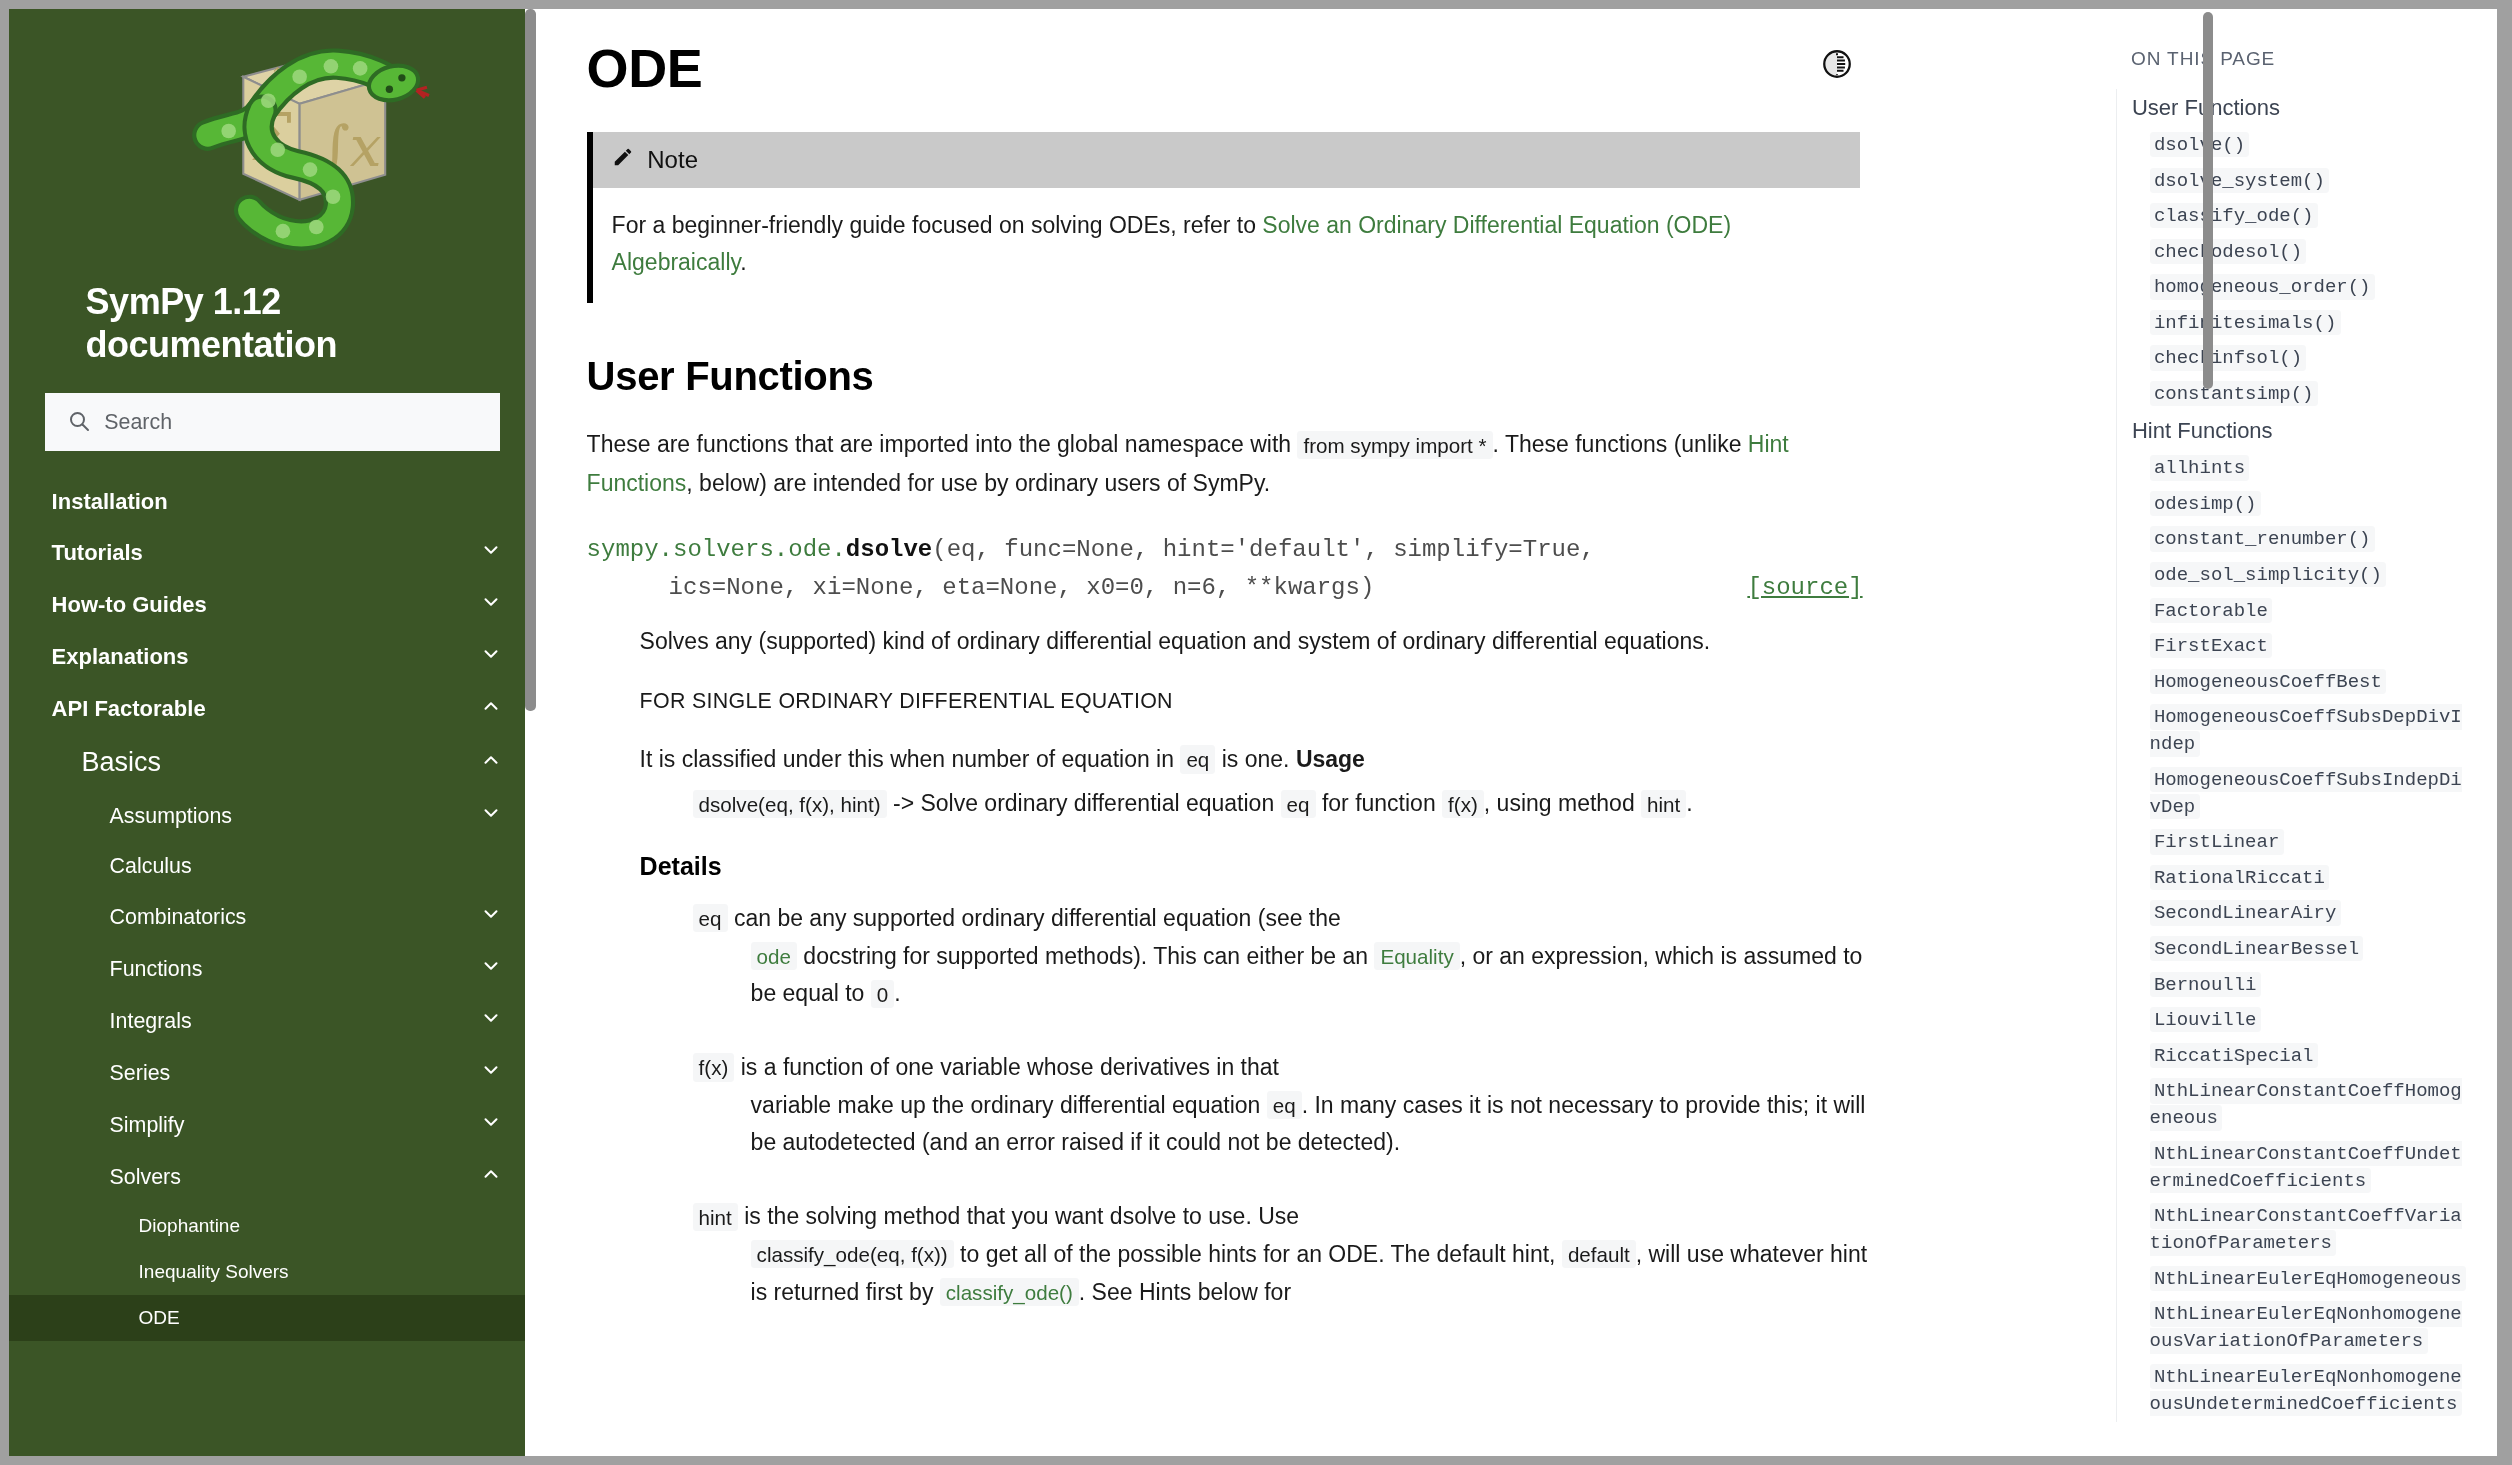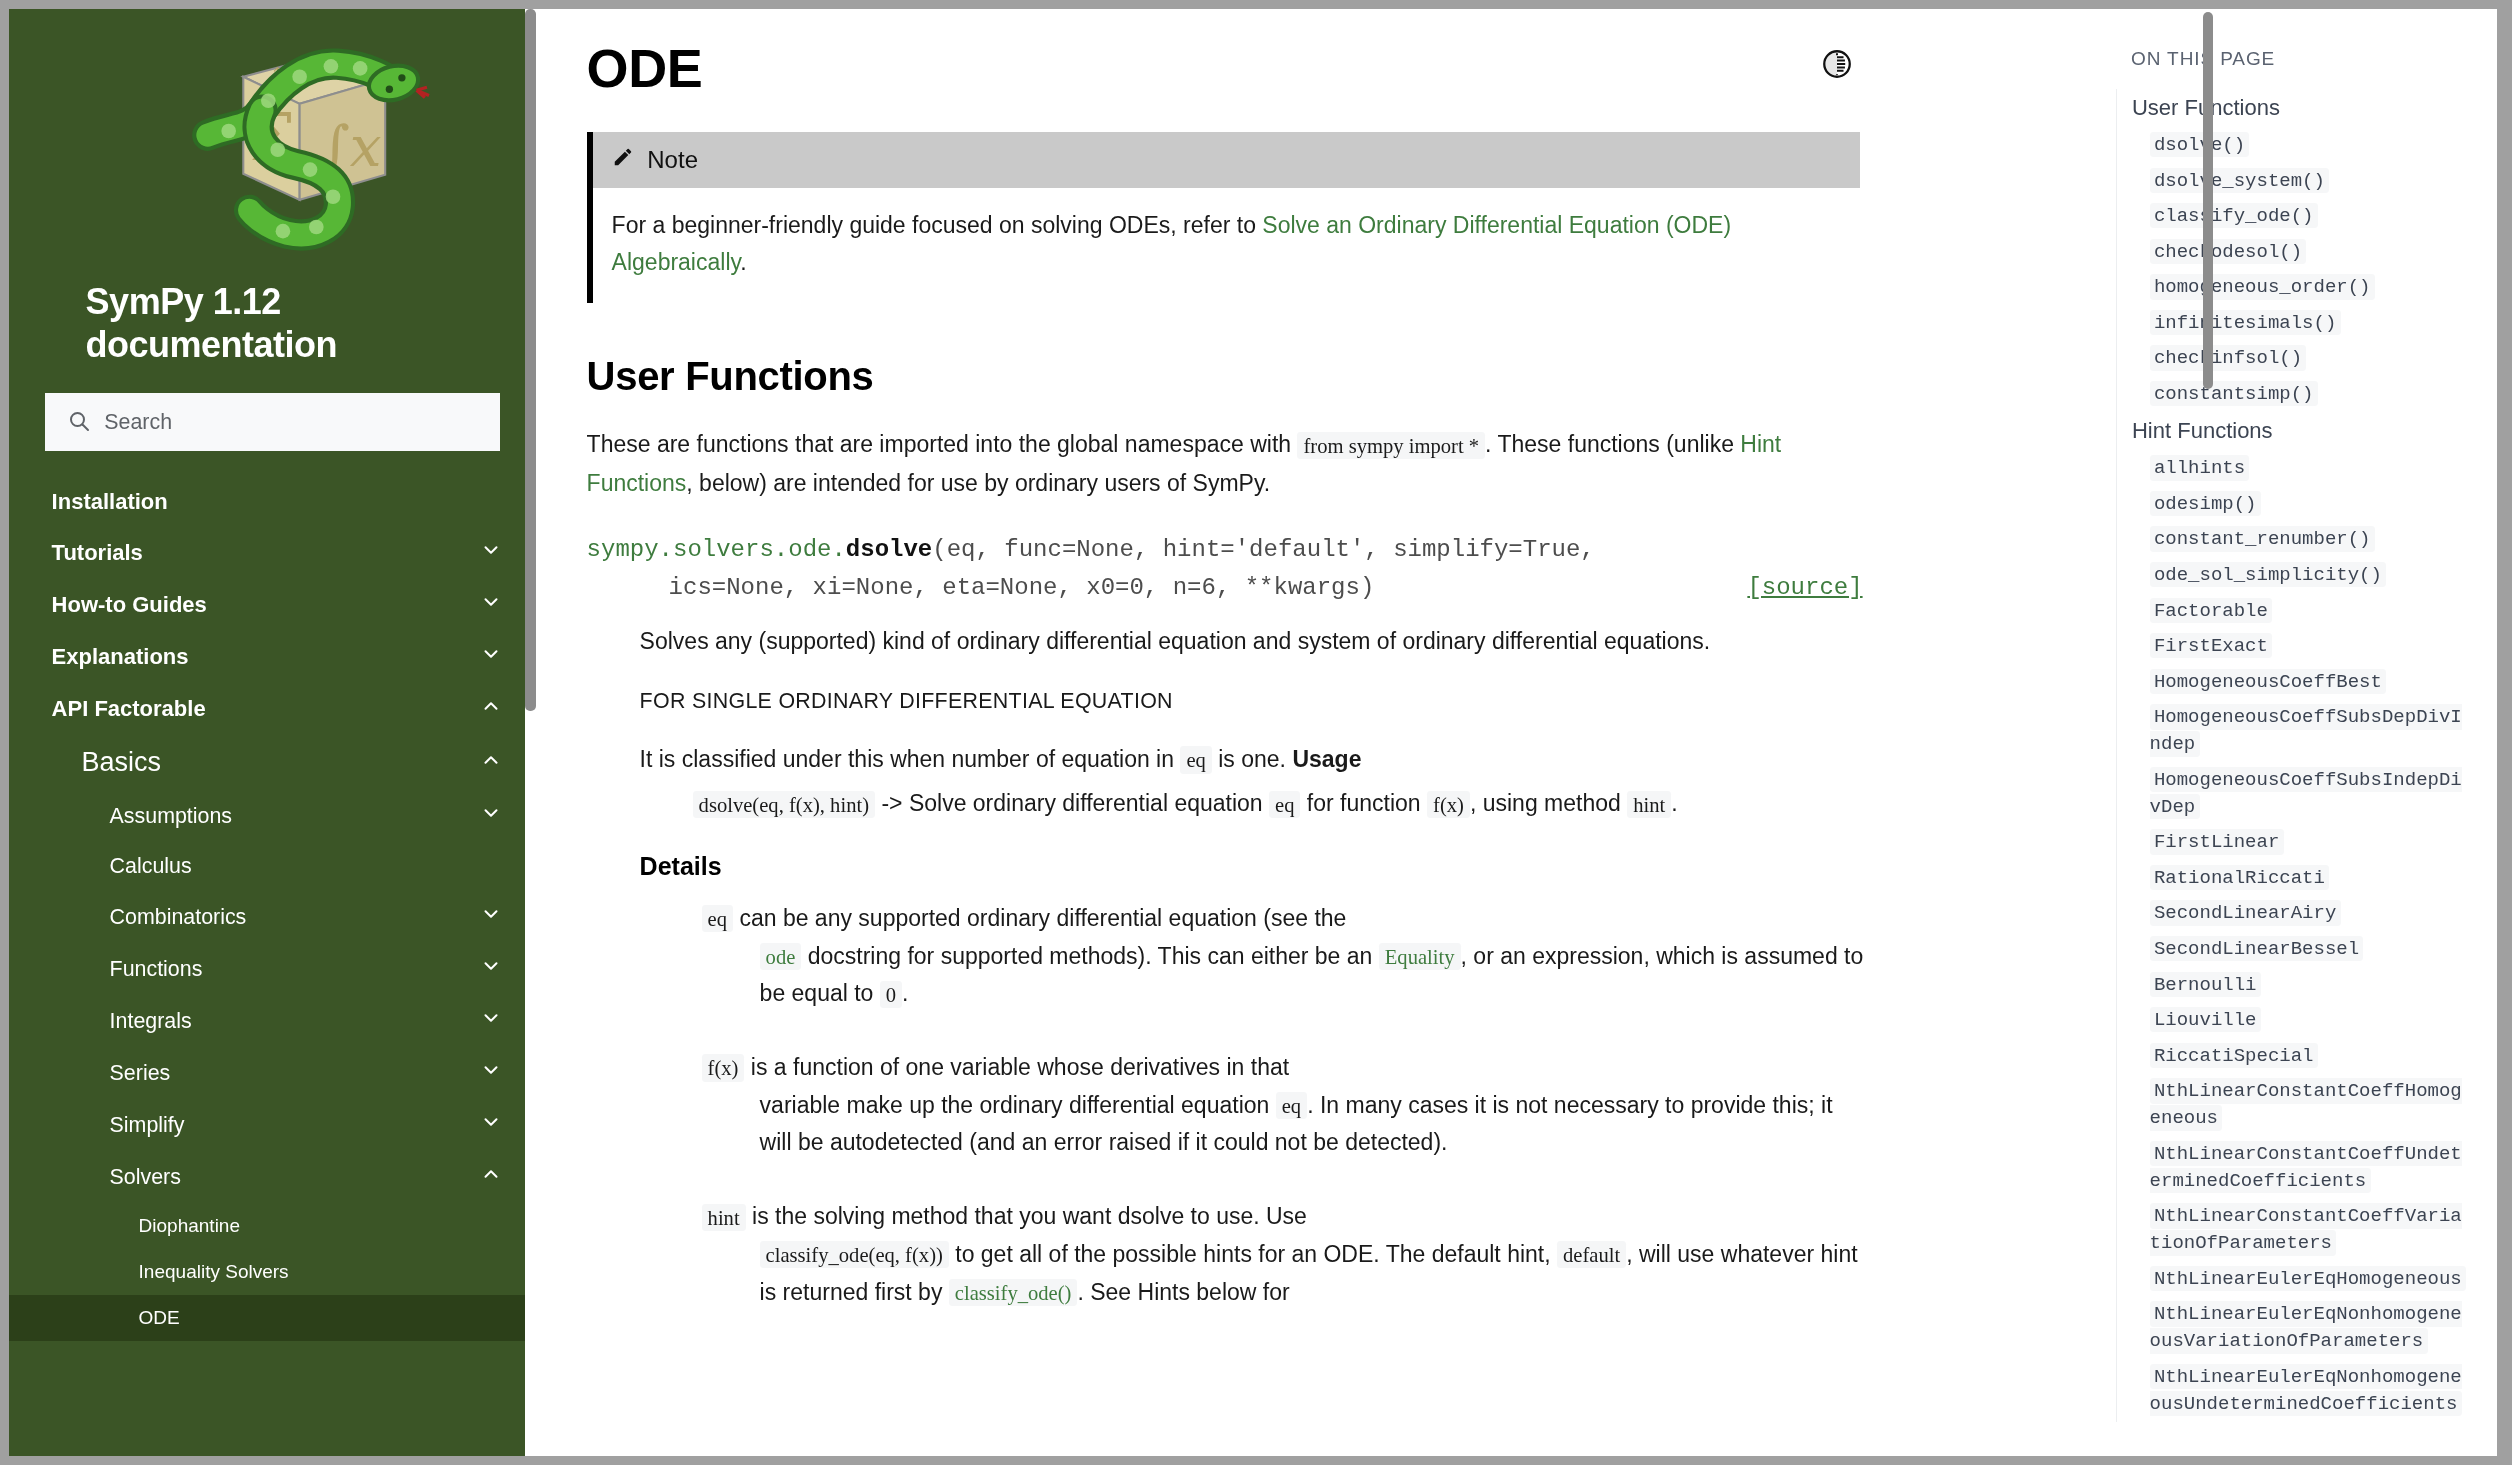--- a/index.html
+++ b/index.html
@@ -162,21 +162,21 @@
     letter-spacing: -0.3px;
   }
   p.body {
     font-size: 23px;
     line-height: 1.66;
     color: #1a1a1a;
     margin: 0 0 29px 0;
     max-width: 1267px;
   }
   code.inline {
-    font-family: Liberation Serif, serif;
+    font-family: Liberation Sans, sans-serif;
     font-size: 20.6px;
     background: #f5f6f7;
     border-radius: 3.4px;
     padding: 2.6px 6px;
     color: #1a1a1a;
     text-align: center;
   }
   code.inline.green { color: #3e7c3e; }
 
   .sig {
@@ -208,21 +208,21 @@
     margin: 0 0 26px 0;
     text-transform: uppercase;
   }
   .defn { padding-left: 53px; }
   .field-name {
     font-size: 25px;
     font-weight: bold;
     color: #000;
     margin: 0 0 19px 0;
   }
-  .dl-item { margin: 0 0 36px 9px; }
+  .dl-item { margin: 0 0 36px 0; }
   .dl-term { font-size: 23px; line-height: 1.64; color: #1a1a1a; }
   .dl-def {
     font-size: 23px; line-height: 1.64; color: #1a1a1a;
     padding-left: 58px;
   }
   .usage-block {
     padding-left: 53px;
     font-size: 23px;
     line-height: 1.64;
     color: #1a1a1a;

